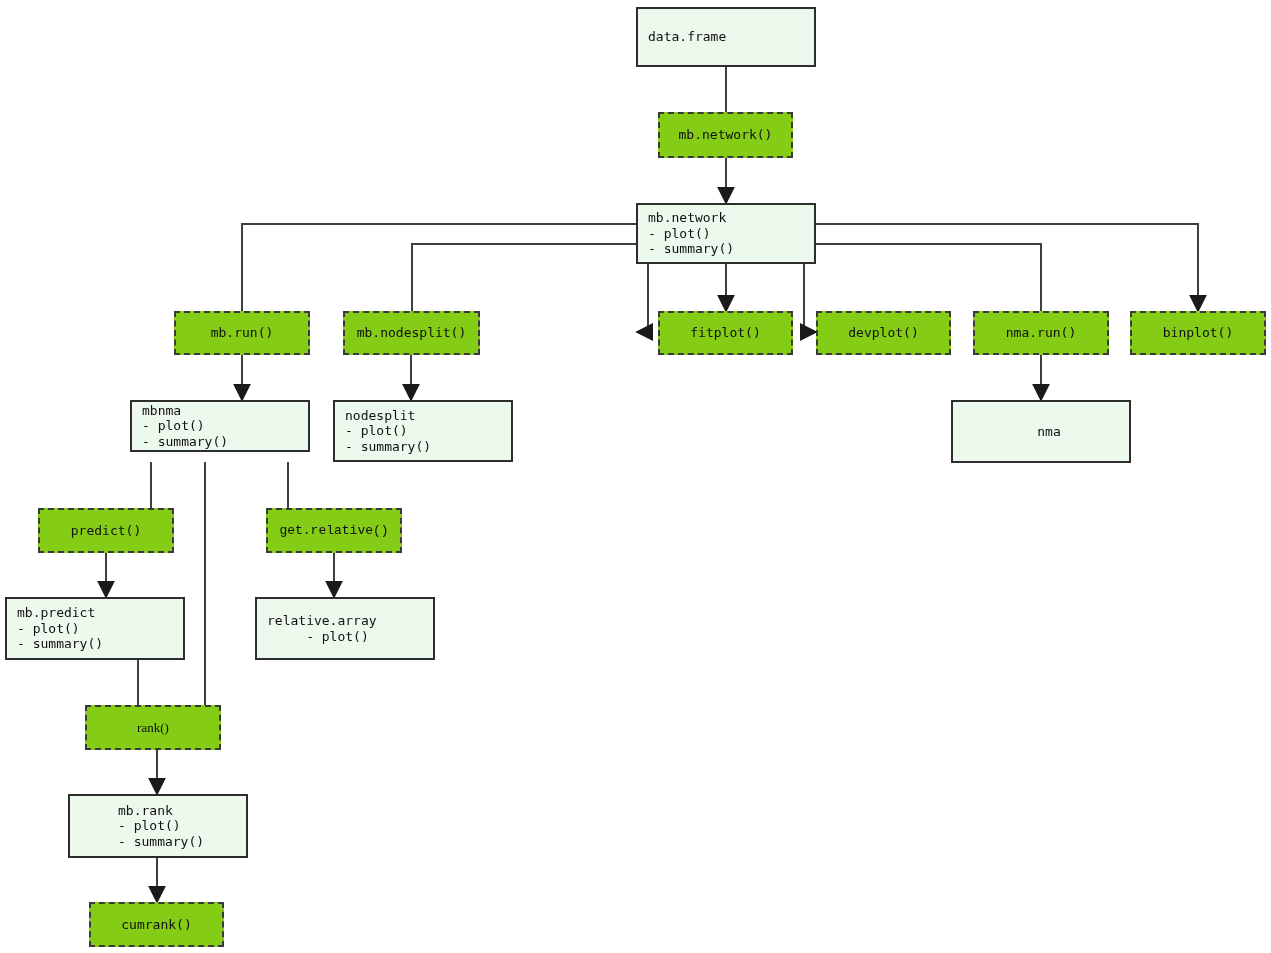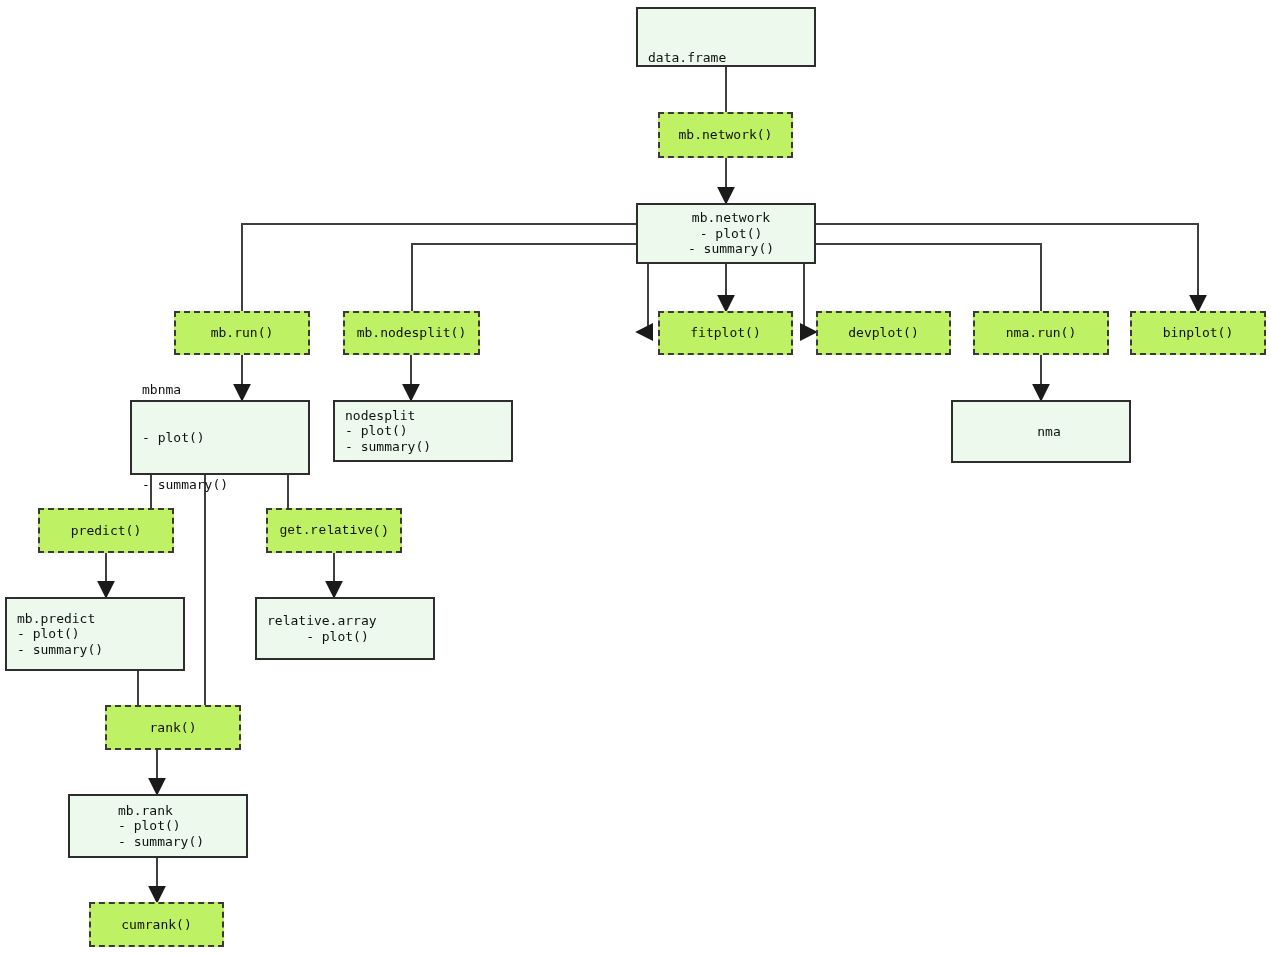--- a/index.html
+++ b/index.html
@@ -44,21 +44,21 @@
     background: #ecf9ec;
     align-items: flex-start;
     padding-left: 10px;
   }
   .solid.center {
     align-items: center;
     padding-left: 16px;
   }
   .dashed {
     border: 2px dashed #3a3a3a;
-    background: #bef264;
+    background: #84cc16;
     align-items: center;
   }
 </style>
 </head>
 <body>
 
 <div class="canvas">
 
   <svg class="edges" width="1271" height="953" viewBox="0 0 1271 953">
     <defs>
@@ -81,29 +81,29 @@
     <path class="edge" d="M151 462 V508"></path>
     <path class="edge" d="M205 462 V705"></path>
     <path class="edge" d="M288 462 V508"></path>
     <path class="edge" d="M106 553 V597" marker-end="url(#arrow)"></path>
     <path class="edge" d="M334 553 V597" marker-end="url(#arrow)"></path>
     <path class="edge" d="M138 660 V705"></path>
     <path class="edge" d="M157 750 V794" marker-end="url(#arrow)"></path>
     <path class="edge" d="M157 858 V902" marker-end="url(#arrow)"></path>
   </svg>
 
-  <div class="node solid" style="left:636px; top:7px; width:180px; height:60px;justify-content:flex-end;">
+  <div class="node solid" style="left:636px; top:7px; width:180px; height:60px;">
     <span class="line">data.frame</span>
   </div>
 
   <div class="node dashed" style="left:658px; top:112px; width:135px; height:46px;">
     <span class="line">mb.network()</span>
   </div>
 
-  <div class="node solid" style="left:636px; top:203px; width:180px; height:61px;align-items:center;">
+  <div class="node solid" style="left:636px; top:203px; width:180px; height:61px;">
     <span class="line">mb.network</span>
     <span class="line">- plot()</span>
     <span class="line">- summary()</span>
   </div>
 
   <div class="node dashed" style="left:174px; top:311px; width:136px; height:44px;">
     <span class="line">mb.run()</span>
   </div>
 
   <div class="node dashed" style="left:343px; top:311px; width:137px; height:44px;">
@@ -120,21 +120,21 @@
   </div>
 
   <div class="node dashed" style="left:973px; top:311px; width:136px; height:44px;">
     <span class="line">nma.run()</span>
   </div>
 
   <div class="node dashed" style="left:1130px; top:311px; width:136px; height:44px;">
     <span class="line">binplot()</span>
   </div>
 
-  <div class="node solid" style="left:130px; top:400px; width:180px; height:75px;gap:32px;">
+  <div class="node solid" style="left:130px; top:400px; width:180px; height:52px;">
     <span class="line">mbnma</span>
     <span class="line">- plot()</span>
     <span class="line">- summary()</span>
   </div>
 
   <div class="node solid" style="left:333px; top:400px; width:180px; height:62px;">
     <span class="line">nodesplit</span>
     <span class="line">- plot()</span>
     <span class="line">- summary()</span>
   </div>
@@ -144,32 +144,32 @@
   </div>
 
   <div class="node dashed" style="left:38px; top:508px; width:136px; height:45px;">
     <span class="line">predict()</span>
   </div>
 
   <div class="node dashed" style="left:266px; top:508px; width:136px; height:45px;font-family:Liberation Mono, monospace;">
     <span class="line">get.relative()</span>
   </div>
 
-  <div class="node solid" style="left:5px; top:597px; width:180px; height:74px;">
+  <div class="node solid" style="left:5px; top:597px; width:180px; height:63px;">
     <span class="line">mb.predict</span>
     <span class="line">- plot()</span>
     <span class="line">- summary()</span>
   </div>
 
   <div class="node solid" style="left:255px; top:597px; width:180px; height:63px;">
     <span class="line">relative.array</span>
     <span class="line">     - plot()</span>
   </div>
 
-  <div class="node dashed" style="left:105px; top:705px; width:136px; height:45px;">
+  <div class="node dashed" style="left:85px; top:705px; width:136px; height:45px;font-family:Liberation Serif, serif;">
     <span class="line">rank()</span>
   </div>
 
   <div class="node solid" style="left:68px; top:794px; width:180px; height:64px;padding-left:48px;">
     <span class="line">mb.rank</span>
     <span class="line">- plot()</span>
     <span class="line">- summary()</span>
   </div>
 
   <div class="node dashed" style="left:89px; top:902px; width:135px; height:45px;">

